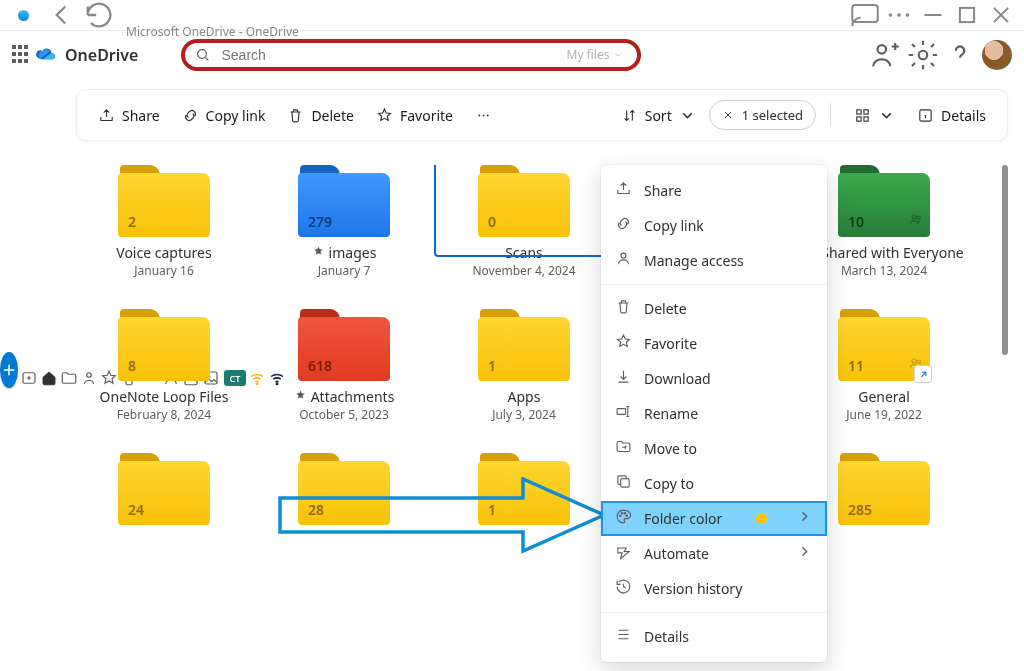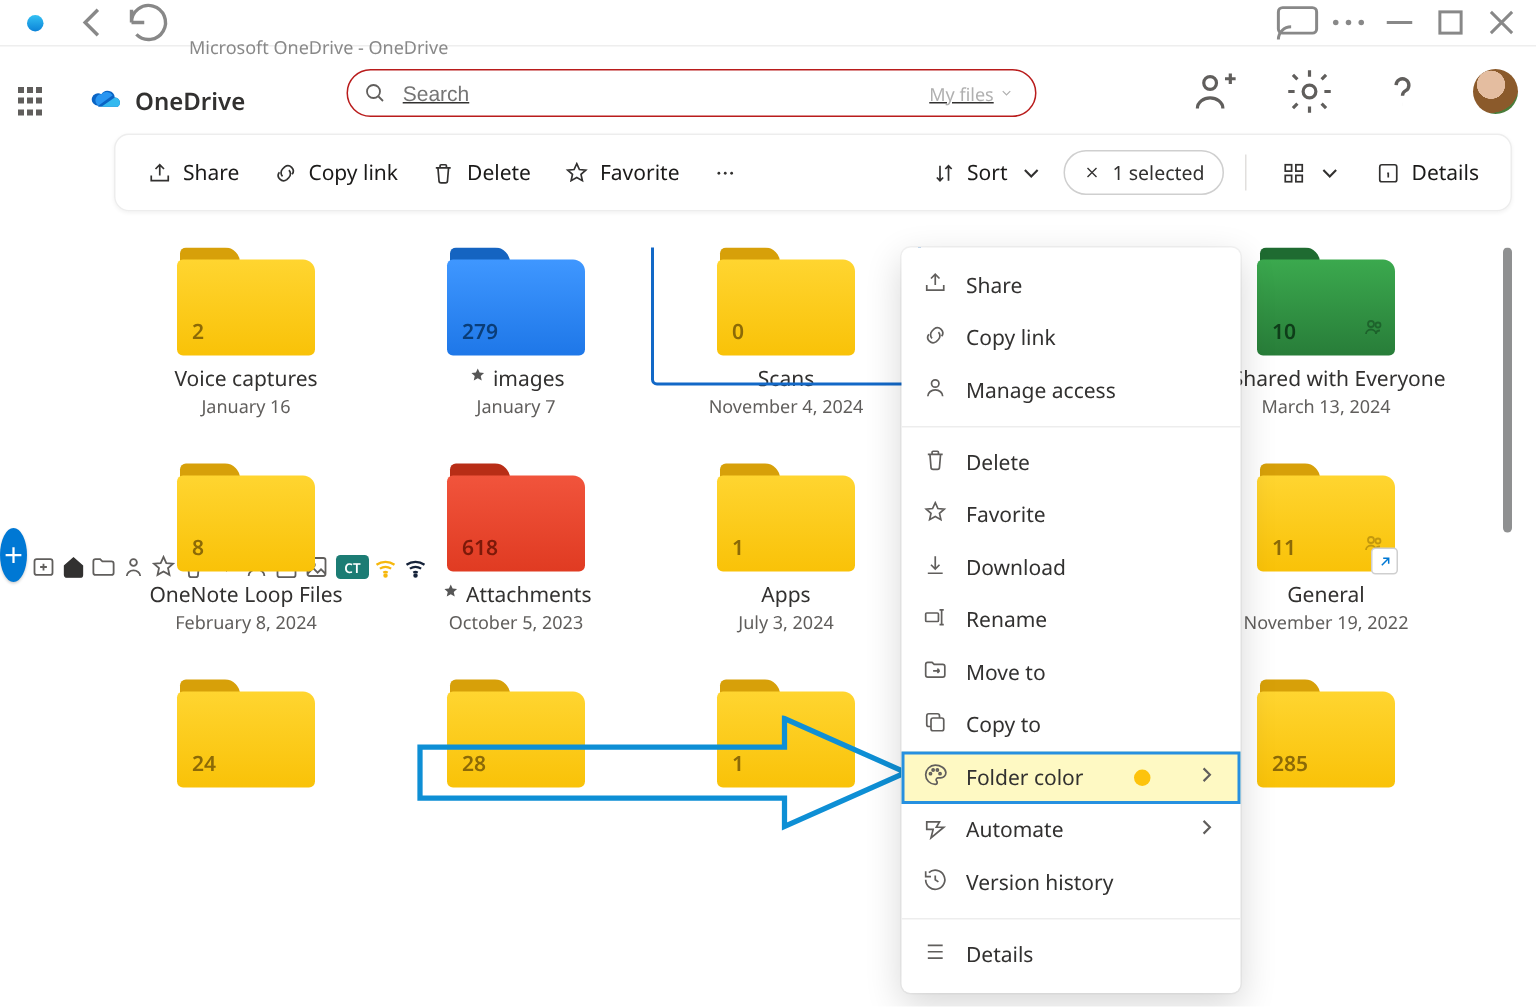--- a/index.html
+++ b/index.html
@@ -42,38 +42,37 @@
   .titlebar .tb-right { display: flex; }
   .cloud-dot {
     width: 11px; height: 11px; border-radius: 50%;
     background: linear-gradient(180deg,#33c0f3 0%,#0c83d8 100%);
     display:inline-block;
   }
 
   
   .apphdr {
     height: 48px;
-    display: flex; align-items: flex-end;
+    display: flex; align-items: center;
     padding: 0 10px 0 12px;
-    gap: 28px;
+    gap: 3px;
     border-bottom: 1px solid #fff;
   }
   .waffle { width: 20px; height: 20px; display: grid; grid-template-columns: repeat(3,4px); grid-gap:2px; }
   .waffle span { width:4px; height:4px; background:#605e5c; }
   .odlogo { width:22px; height:14px; display:inline-flex; }
   .brand { font-size:16px; font-weight:600; display:flex; align-items:center; gap:8px; margin-right: 40px;}
   .searchbar {
     flex: none;
     width: 460px; height: 32px;
-    border: 1px solid #b91c1c; border-radius: 16px;
+    border: 4px solid #b91c1c; border-radius: 16px;
     display:flex; align-items:center;
     background:#fff;
     padding: 0 10px;
     gap:8px;
-    text-decoration:underline;
   }
   .searchbar input { border:0; outline:0; height:100%; flex:1; font-size:14px; background:transparent; }
   .searchbar .scope {
     color:#b0b0b0; font-size:12px;
     padding-right: 4px;
     display: inline-flex; align-items:center; gap:4px;
   }
   .apphdr .spacer { flex:1; }
   .hdr-btn { width:34px; height:34px; display:inline-flex; align-items:center; justify-content:center; color:#605e5c;}
   .avatar { width:30px; height:30px; border-radius:50%; overflow:hidden; background: radial-gradient(circle at 40% 35%, #e4bda0 0 35%, #8b5a2b 36% 70%, #4a7c3a 71% 100%); }
@@ -210,21 +209,21 @@
   .ctx .mi svg { width:17px; height:17px; color:#605e5c; }
   .ctx .div { height:1px; background:#ededed; margin:6px 0; }
   .ctx .mi .chev { margin-left:auto; color:#8a8886; }
   .ctx .mi .dot {
     width:11px; height:11px; border-radius:50%; background:#fdc30d;
     margin-left:auto; margin-right:-4px;
   }
   .ctx .mi.sel {
     outline: 2px solid #2690e0;
     outline-offset: -2px;
-    background: #fef9c3;
+    background: #7dd3fc;
   }
 
   
   .thumb {
     position:absolute; right:0px; top:0px;
     width:6px; height:190px; background:#8f9091; border-radius:3px;
   }
 
   
   .arrow {
@@ -614,21 +613,21 @@
                 <span class="link">
                   <svg width="11" height="11" viewBox="0 0 24 24" fill="none" stroke="#0078d4" stroke-width="2.2">
                     <path d="M7 17L17 7M9 7h8v8"></path>
                   </svg>
                 </span>
               </div>
     </div>
     <div class="fname">
               <span>General</span>
             </div>
-    <div class="fdate">November 19, 2022</div>
+    <div class="fdate">June 19, 2022</div>
           </div>
           <div class="cell">
     <div class="folder yellow">
       <div class="tab"></div>
       <div class="body">
                 <span>24</span>
               </div>
     </div>
     <div class="fname">
               <span></span>

